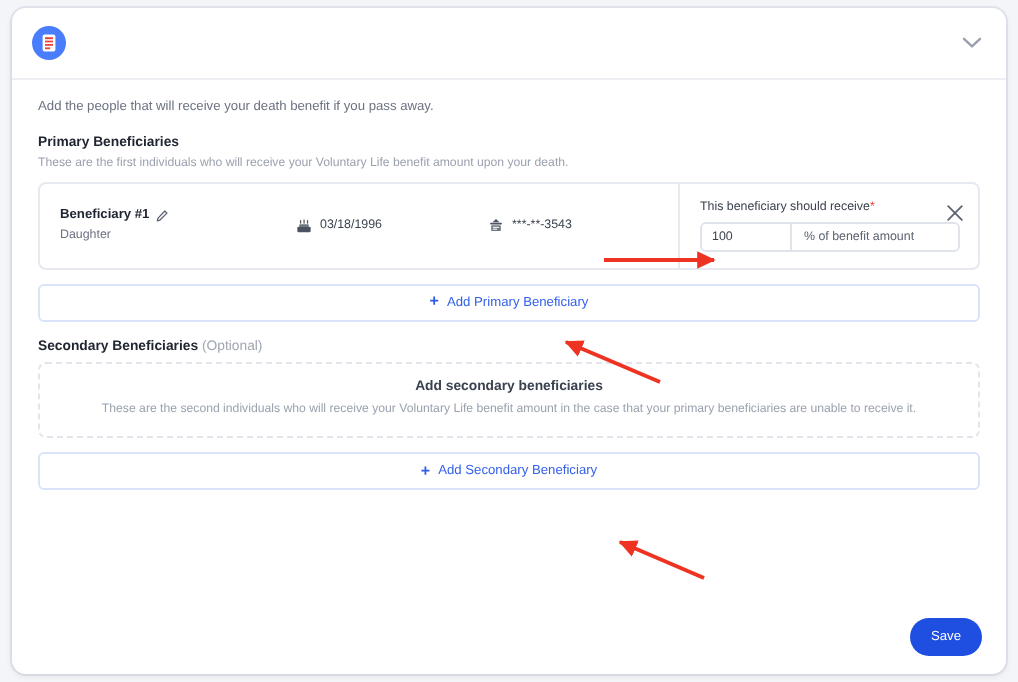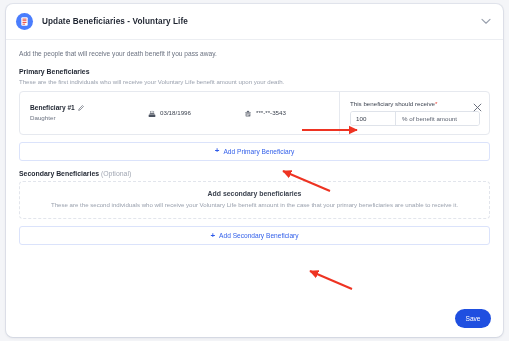--- a/index.html
+++ b/index.html
@@ -189,21 +189,20 @@
     <div class="card-header">
       <span class="hdr-icon">
         <svg width="11" height="11" viewBox="0 0 11 11">
           <rect x="2.3" y="1.3" width="6.4" height="8.4" rx="1" fill="#ffffff"></rect>
           <rect x="3.5" y="2.6" width="4" height="1" fill="#e8443a"></rect>
           <rect x="3.5" y="4.3" width="4" height="0.9" fill="#e8443a"></rect>
           <rect x="3.5" y="6.0" width="4" height="0.9" fill="#e8443a"></rect>
           <rect x="3.5" y="7.7" width="2.6" height="0.9" fill="#e8443a"></rect>
         </svg>
       </span>
-      <span class="hdr-title">Update Beneficiaries - Voluntary Life</span>
       <span class="chevron">
         <svg width="10" height="7" viewBox="0 0 10 7">
           <path d="M1 1.4 L5 5.2 L9 1.4" fill="none" stroke="#9aa1ae" stroke-width="1.2" stroke-linecap="round" stroke-linejoin="round"></path>
         </svg>
       </span>
     </div>
 
     <div class="card-body">
 
       <div class="intro">Add the people that will receive your death benefit if you pass away.</div>

